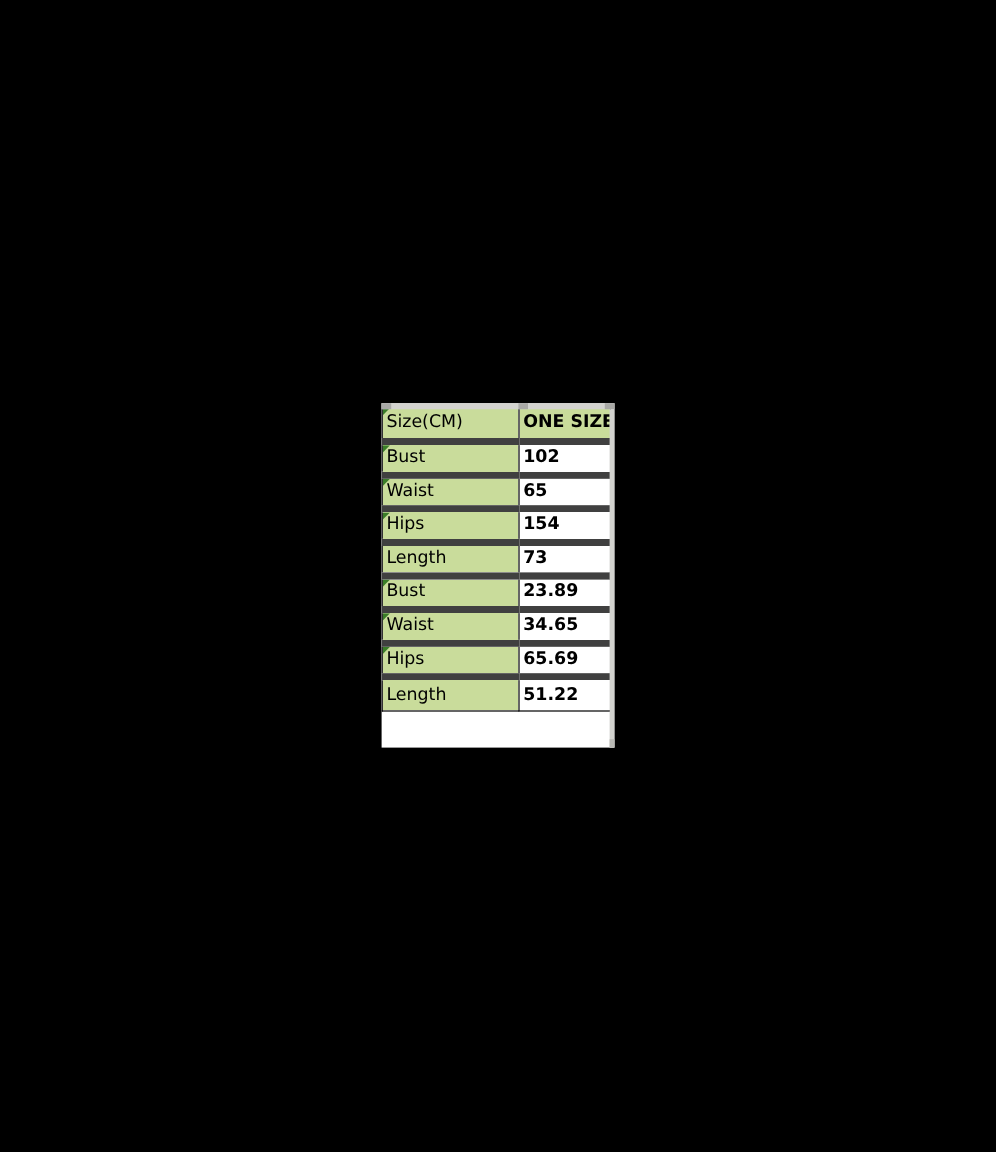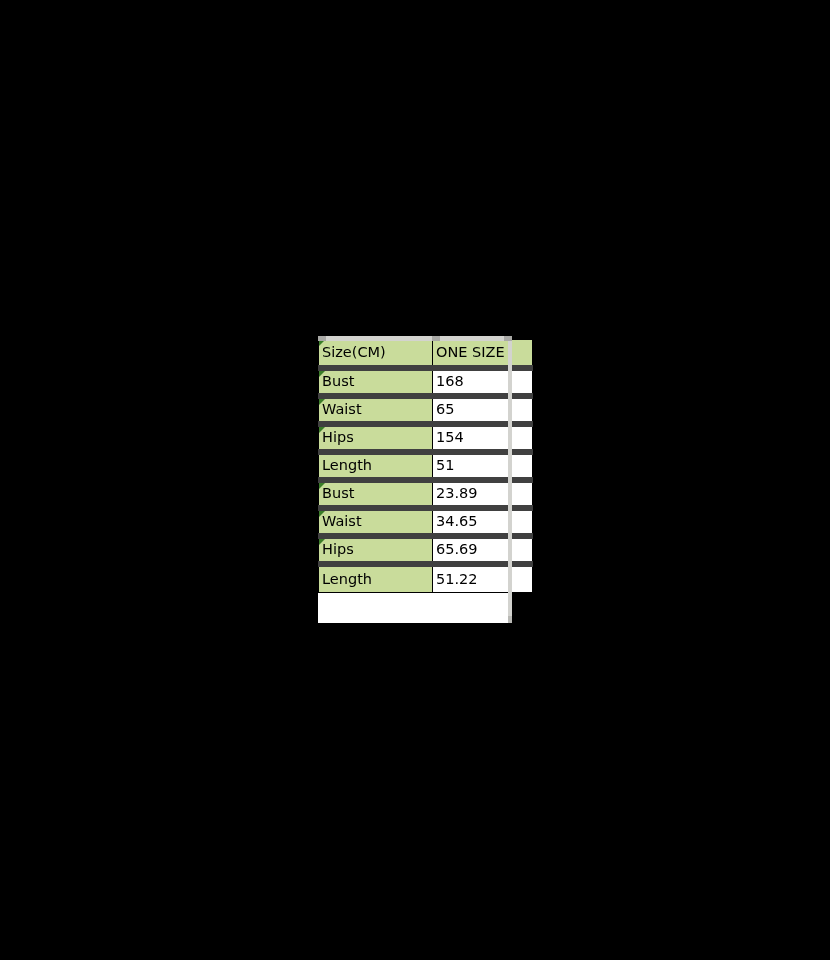--- a/index.html
+++ b/index.html
@@ -93,22 +93,23 @@
     position: relative;
   }
   table.size-chart tr:first-child td { border-top: none; }
 
   td.label-cell {
     width: 114px;
     background: #c9dc9b;
     border-left: 1px solid #000000;
   }
   td.value-cell {
-    width: 100px;
+    width: 76px;
     background: #ffffff;
+    font-weight: bold;
   }
   td.value-cell.header-green {
     background: #c9dc9b;
   }
 
   
   .marker {
     position: absolute;
     left: 0;
     top: 0;
@@ -146,21 +147,21 @@
           <span>ONE SIZE</span>
         </td>
       </tr>
 
       <tr>
         <td class="label-cell">
           <span class="marker"></span>
           <span>Bust</span>
         </td>
         <td class="value-cell">
-          <span>168</span>
+          <span>102</span>
         </td>
       </tr>
 
       <tr>
         <td class="label-cell">
           <span class="marker"></span>
           <span>Waist</span>
         </td>
         <td class="value-cell">
           <span>65</span>
@@ -175,21 +176,21 @@
         <td class="value-cell">
           <span>154</span>
         </td>
       </tr>
 
       <tr>
         <td class="label-cell">
           <span>Length</span>
         </td>
         <td class="value-cell">
-          <span>51</span>
+          <span>73</span>
         </td>
       </tr>
 
 
       <tr>
         <td class="label-cell">
           <span class="marker"></span>
           <span>Bust</span>
         </td>
         <td class="value-cell">

